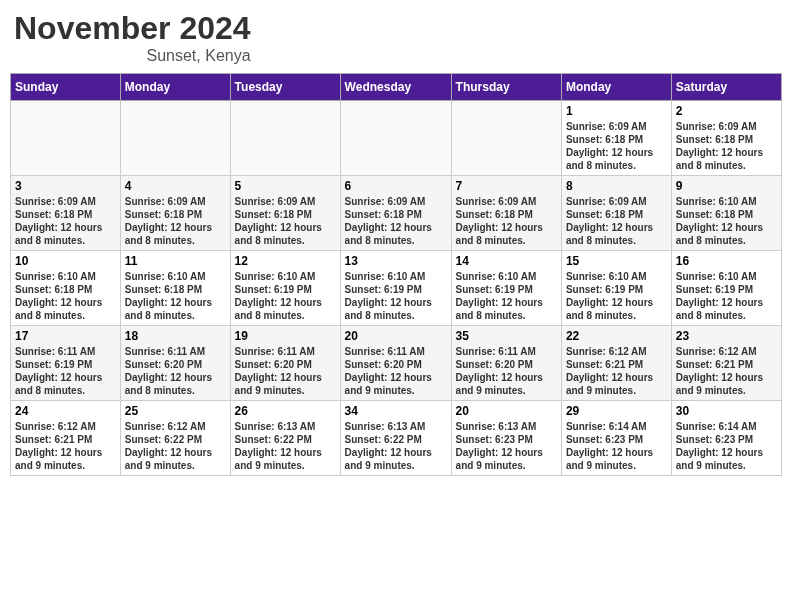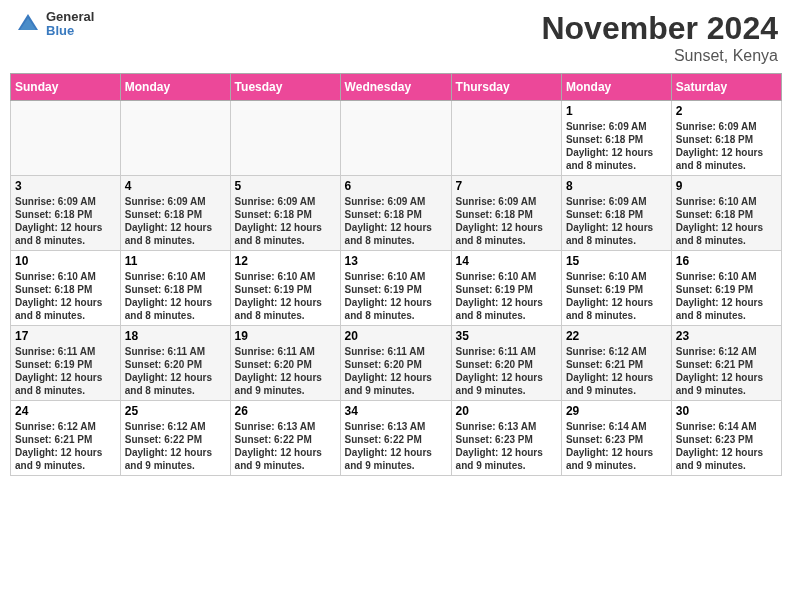--- a/index.html
+++ b/index.html
@@ -46,21 +46,21 @@
     .location {
       font-size: 16px;
       color: #555;
     }
     .calendar {
       width: 100%;
       border-collapse: collapse;
       font-size: 11px;
     }
     .calendar th {
-      background-color: #ec4899;
+      background-color: #4c1d95;
       color: #fff;
       padding: 6px 4px;
       text-align: left;
       font-size: 12px;
       font-weight: bold;
       border: 1px solid #aaa;
     }
     .calendar td {
       border: 1px solid #ccc;
       vertical-align: top;
@@ -85,30 +85,20 @@
       font-weight: bold;
     }
     .empty-cell {
       background: #f9f9f9 !important;
     }
   </style>
 </head>
 <body>
 
 <div class="header">
-  <div class="logo">
-    <svg class="logo-icon" viewBox="0 0 28 28">
-      <polygon points="14,4 24,20 4,20" fill="#3a7abf"></polygon>
-      <polygon points="14,8 22,20 6,20" fill="#5a9fd4" opacity="0.5"></polygon>
-    </svg>
-    <div class="logo-text">
-      <span class="logo-general">General</span>
-      <span class="logo-blue">Blue</span>
-    </div>
-  </div>
   <div class="title-block">
     <div class="month-title">November 2024</div>
     <div class="location">Sunset, Kenya</div>
   </div>
 </div>
 
 <table class="calendar">
   <thead>
     <tr>
     <th>Sunday</th>

